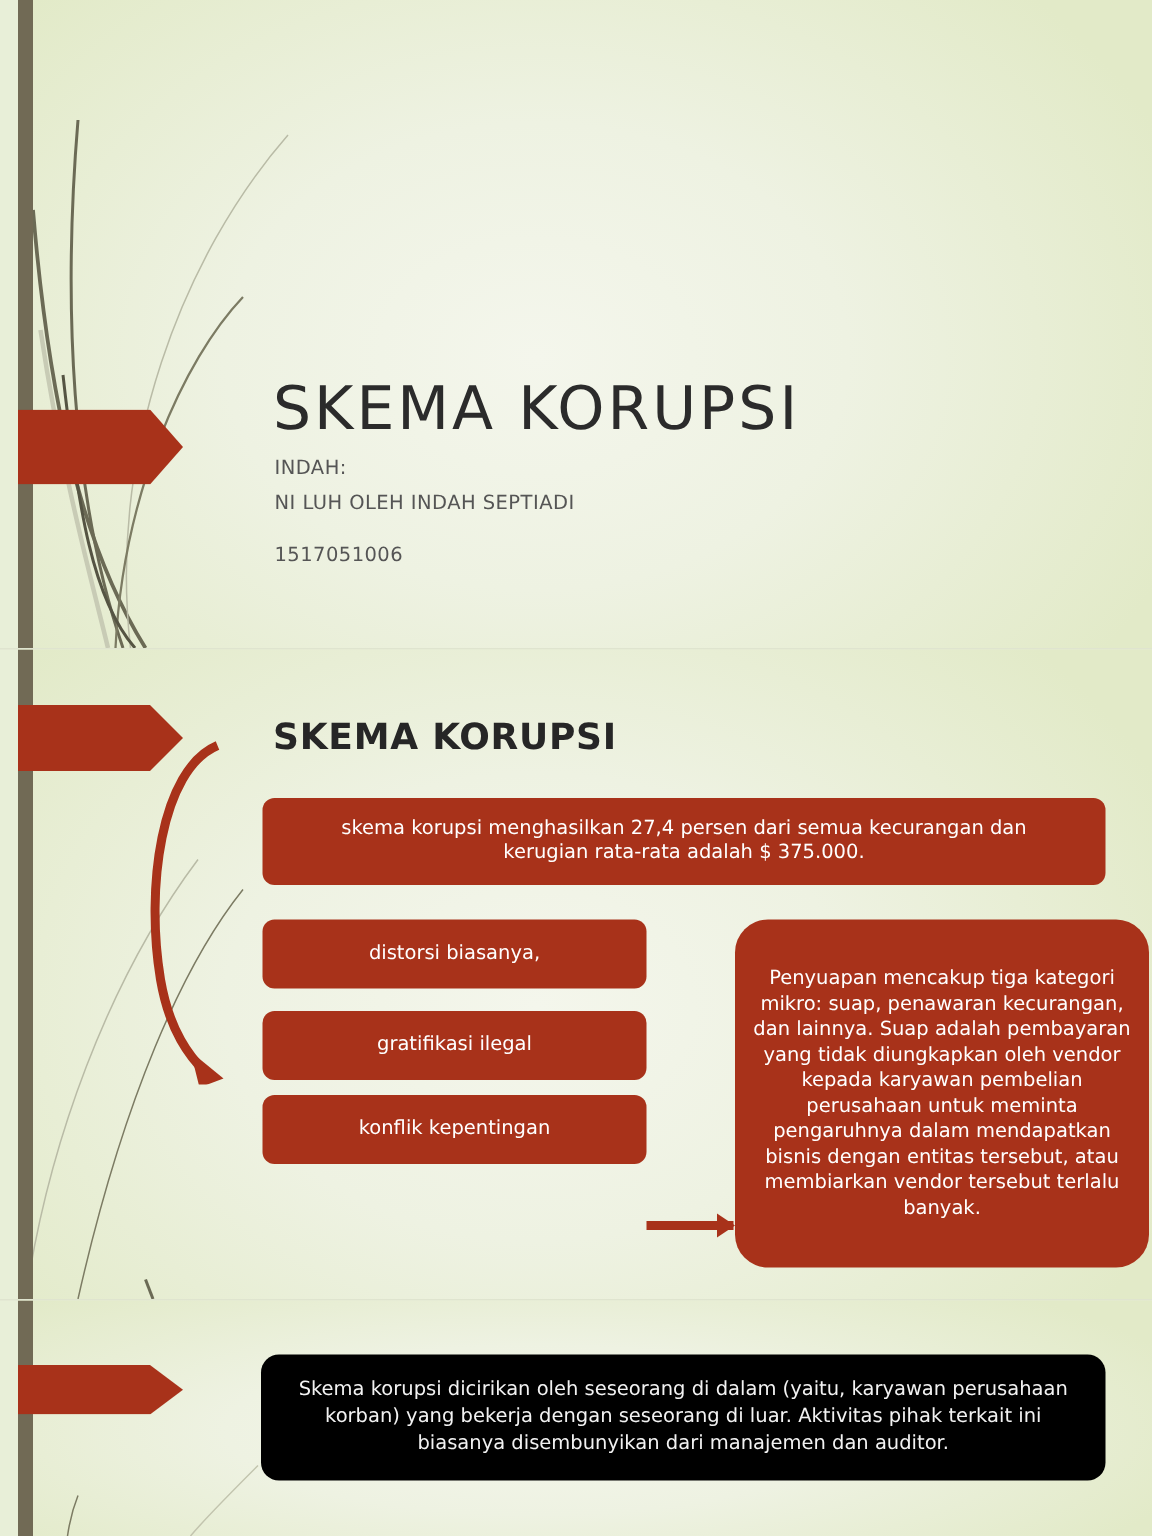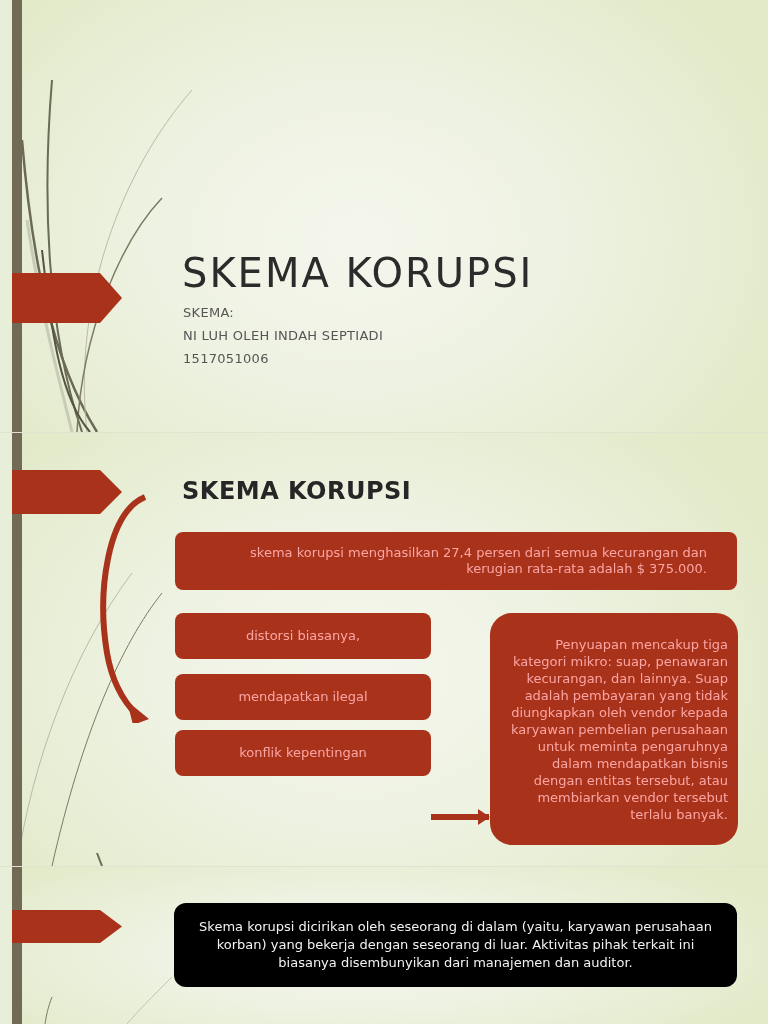--- a/index.html
+++ b/index.html
@@ -12,66 +12,66 @@
   .sep { position:absolute; left:0; width:768px; height:1px; background:#dfe4cf; }
   .left-bar { position:absolute; left:0; top:0; width:10px; height:100%; background:#716a55; }
   .tag { position:absolute; left:0; width:110px; height:50px; background:#a8321a;
     clip-path: polygon(0 0, 88px 0, 110px 50%, 88px 100%, 0 100%); }
   .grass { position:absolute; left:0; top:0; pointer-events:none; }
 
   .s1-title { position:absolute; left:170px; top:250px; font-size:40px; color:#2b2b2b; letter-spacing:2px; font-weight:normal; }
   .s1-line { position:absolute; left:171px; font-size:13px; color:#555; letter-spacing:0.3px; }
 
   .s2-title { position:absolute; left:170px; top:44px; font-size:24px; font-weight:bold; color:#262626; letter-spacing:0.5px; }
-  .rbox { position:absolute; background:#a8321a; color:#fca5a5; border-radius:8px; text-align:right; display:flex; align-items:center; justify-content:center; font-size:13px; line-height:16px; box-sizing:border-box; }
+  .rbox { position:absolute; background:#a8321a; color:#ffffff; border-radius:8px; text-align:center; display:flex; align-items:center; justify-content:center; font-size:13px; line-height:16px; box-sizing:border-box; }
   .box-main { left:163px; top:99px; width:562px; height:58px; padding:0 30px; }
   .box-item { left:163px; width:256px; height:46px; }
-  .box-big { left:478px; top:180px; width:248px; height:232px; border-radius:22px; padding:20px 10px; font-size:13px; line-height:17px; }
+  .box-big { left:478px; top:180px; width:276px; height:232px; border-radius:22px; padding:20px 10px; font-size:13px; line-height:17px; }
   .connector { position:absolute; left:419px; top:381px; width:58px; height:6px; background:#a8321a; }
   .connector-head { position:absolute; left:466px; top:376px; width:0; height:0; border-top:8px solid transparent; border-bottom:8px solid transparent; border-left:12px solid #a8321a; }
 
   .black-box { position:absolute; left:162px; top:36px; width:563px; height:84px; background:#000; border-radius:12px; color:#f2f2f2; font-size:13px; line-height:18px; text-align:center; display:flex; align-items:center; justify-content:center; padding:0 20px; box-sizing:border-box; }
 </style>
 </head>
 <body>
 
 <div class="slide slide-1">
   <svg class="grass" width="200" height="432">
     <path d="M40 80 C 30 200, 35 330, 70 432" stroke="#6b6a55" stroke-width="2" fill="none"></path>
     <path d="M10 140 C 20 260, 40 360, 85 432" stroke="#6b6a55" stroke-width="2.5" fill="none"></path>
     <path d="M180 90 C 110 170, 60 300, 75 432" stroke="#b9bba6" stroke-width="1" fill="none"></path>
     <path d="M150 198 C 110 240, 70 330, 65 432" stroke="#7c7b63" stroke-width="1.5" fill="none"></path>
     <path d="M15 220 C 30 320, 50 390, 60 432" stroke="#c8cbb5" stroke-width="3" fill="none"></path>
     <path d="M30 250 C 40 340, 50 400, 78 432" stroke="#555443" stroke-width="2" fill="none"></path>
   </svg>
   <div class="left-bar"></div>
   <div class="tag" style="top:273px;"></div>
   <div class="s1-title">SKEMA KORUPSI</div>
-  <div class="s1-line" style="top:305px;">SKEMA:</div>
+  <div class="s1-line" style="top:305px;">INDAH:</div>
   <div class="s1-line" style="top:328px;">NI LUH OLEH INDAH SEPTIADI</div>
-  <div class="s1-line" style="top:351px;text-align:right;">1517051006</div>
+  <div class="s1-line" style="top:363px;text-align:right;">1517051006</div>
 </div>
 <div class="sep" style="top:432px;"></div>
 
 <div class="slide slide-2">
   <svg class="grass" width="220" height="433">
     <path d="M120 140 C 60 220, 20 330, 5 433" stroke="#b9bba6" stroke-width="1" fill="none"></path>
     <path d="M150 160 C 110 210, 70 300, 40 433" stroke="#7c7b63" stroke-width="1" fill="none"></path>
     <path d="M85 420 L 90 433" stroke="#6b6a55" stroke-width="2" fill="none"></path>
   </svg>
   <div class="left-bar"></div>
   <div class="tag" style="top:37px; height:44px;"></div>
   <svg style="position:absolute;left:85px;top:60px;" width="60" height="230">
     <path d="M48 4 C 10 20, 0 100, 10 160 C 16 195, 30 212, 40 222" stroke="#a8321a" stroke-width="6" fill="none"></path>
     <polygon points="30,208 52,226 36,232" fill="#a8321a"></polygon>
   </svg>
   <div class="s2-title">SKEMA KORUPSI</div>
   <div class="rbox box-main">skema korupsi menghasilkan 27,4 persen dari semua kecurangan dan kerugian rata-rata adalah $ 375.000.</div>
   <div class="rbox box-item" style="top:180px;">distorsi biasanya,</div>
-  <div class="rbox box-item" style="top:241px;">mendapatkan ilegal</div>
+  <div class="rbox box-item" style="top:241px;">gratifikasi ilegal</div>
   <div class="rbox box-item" style="top:297px;">konflik kepentingan</div>
   <div class="connector"></div>
   <div class="connector-head"></div>
   <div class="rbox box-big">Penyuapan mencakup tiga kategori mikro: suap, penawaran kecurangan, dan lainnya. Suap adalah pembayaran yang tidak diungkapkan oleh vendor kepada karyawan pembelian perusahaan untuk meminta pengaruhnya dalam mendapatkan bisnis dengan entitas tersebut, atau membiarkan vendor tersebut terlalu banyak.</div>
 </div>
 <div class="sep" style="top:866px;"></div>
 
 <div class="slide slide-3">
   <svg class="grass" width="200" height="157">
     <path d="M160 110 C 140 130, 125 145, 115 157" stroke="#c2c4ae" stroke-width="1" fill="none"></path>

